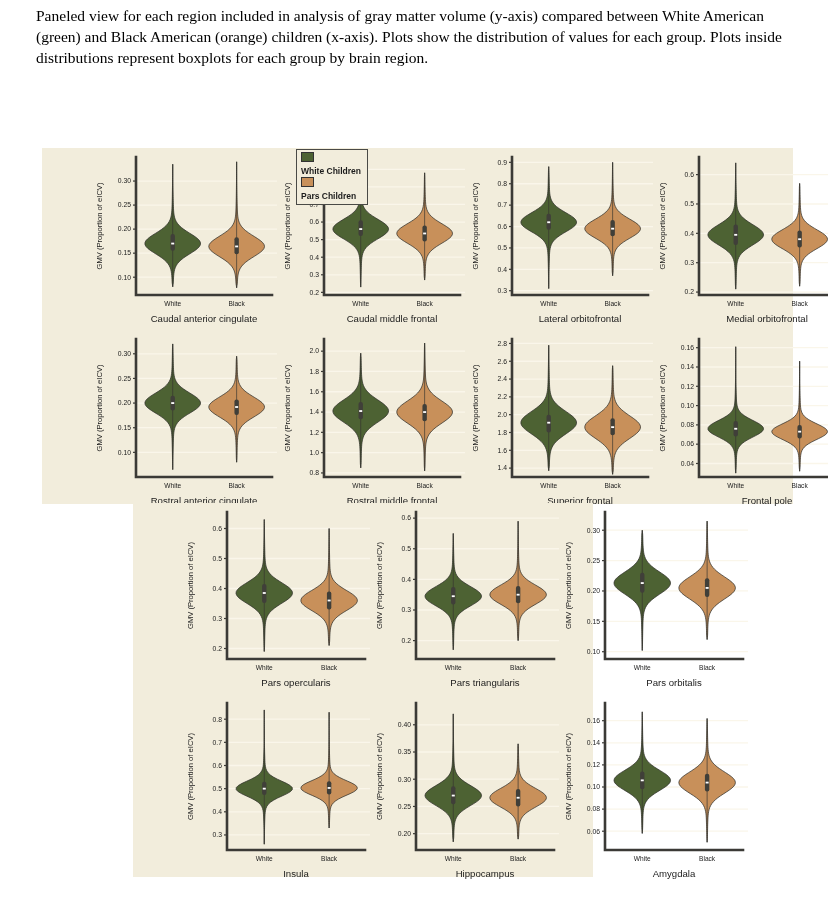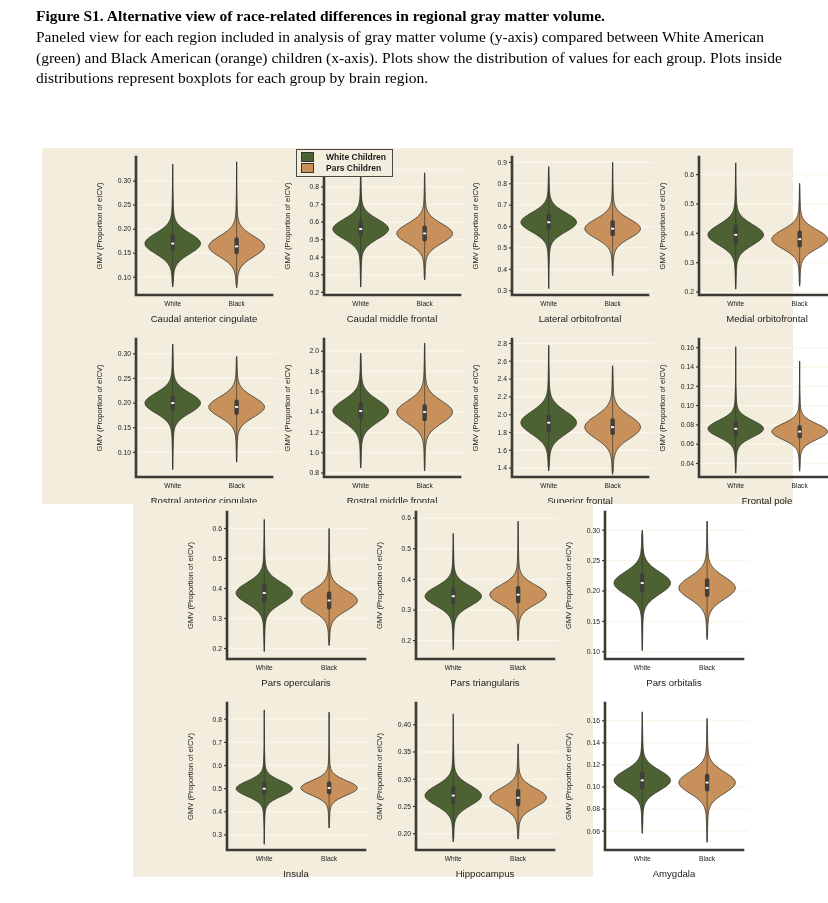--- a/index.html
+++ b/index.html
@@ -10,30 +10,29 @@
   .fig-block{position:absolute;background:#f2eddc;}
   #block1{left:42px;top:148px;width:751px;height:356px;}
   #block2{left:133px;top:503px;width:460px;height:374px;}
   .grid{display:grid;width:100%;height:100%;margin-left:48px;}
   #grid1{grid-template-columns:repeat(4,1fr);grid-template-rows:repeat(2,1fr);}
   #grid2{grid-template-columns:repeat(3,1fr);grid-template-rows:repeat(2,1fr);}
   .panel{position:relative;}
   svg text{font-family:"Liberation Sans",sans-serif;fill:#1c1c1c;}
   .legend{position:absolute;left:254px;top:1px;z-index:5;background:#f2eddc;border:1.5px solid #4a4a46;
           padding:2px 6px 3px 4px;display:flex;flex-direction:column;gap:1px;}
-  .legend-item{display:flex;align-items:center;gap:12px;}
+  .legend-item{display:flex;align-items:flex-start;gap:4px;flex-direction:column;}
   .legend-swatch{width:11px;height:8px;border:1px solid #333;flex:0 0 auto;}
   .legend-label{font-family:"Liberation Sans",sans-serif;font-size:8.5px;font-weight:600;color:#1c1c1c;white-space:nowrap;}
 </style>
 </head>
 <body>
 
 <div class="page">
   <div class="caption">
-    <span class="lead">Figure S1. Alternative view of race-related differences in regional gray matter volume.</span>
     <span>Paneled view for each region included in analysis of gray matter volume (y-axis) compared between White American (green) and Black American (orange) children (x-axis). Plots show the distribution of values for each group. Plots inside distributions represent boxplots for each group by brain region.</span>
   </div>
 
   <div class="fig-block" id="block1">
     <div class="legend">
       <div class="legend-item">
         <span class="legend-swatch" style="background: rgb(77, 98, 51);"></span>
         <span class="legend-label">White Children</span>
       </div>
       <div class="legend-item">

